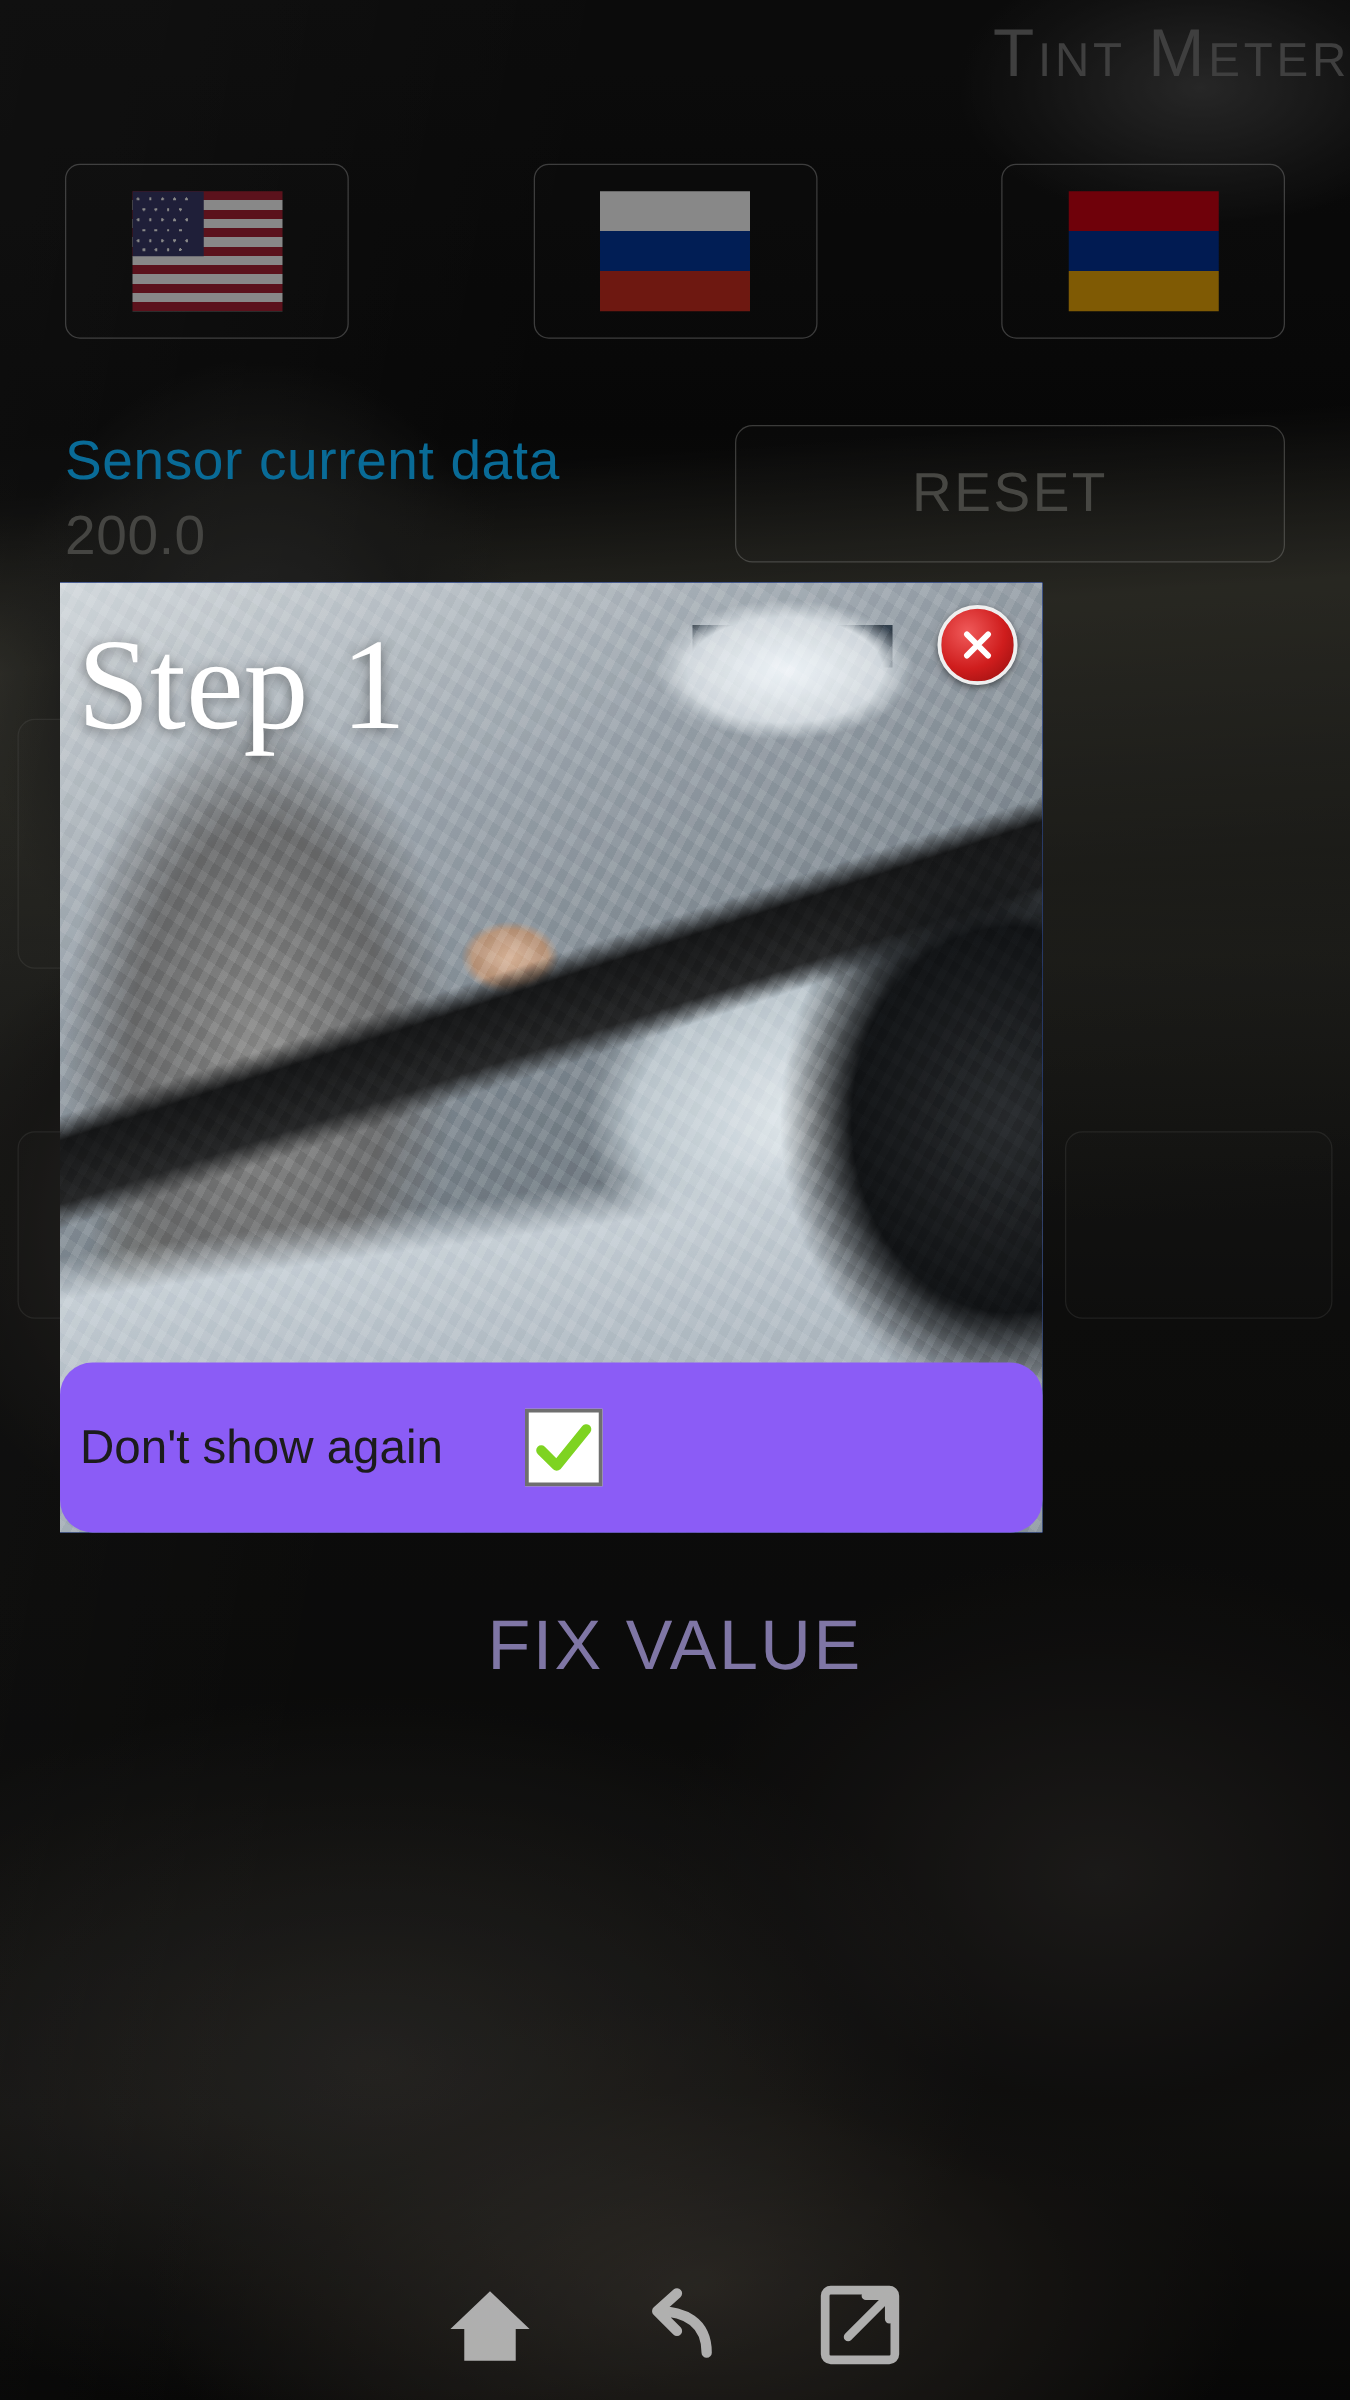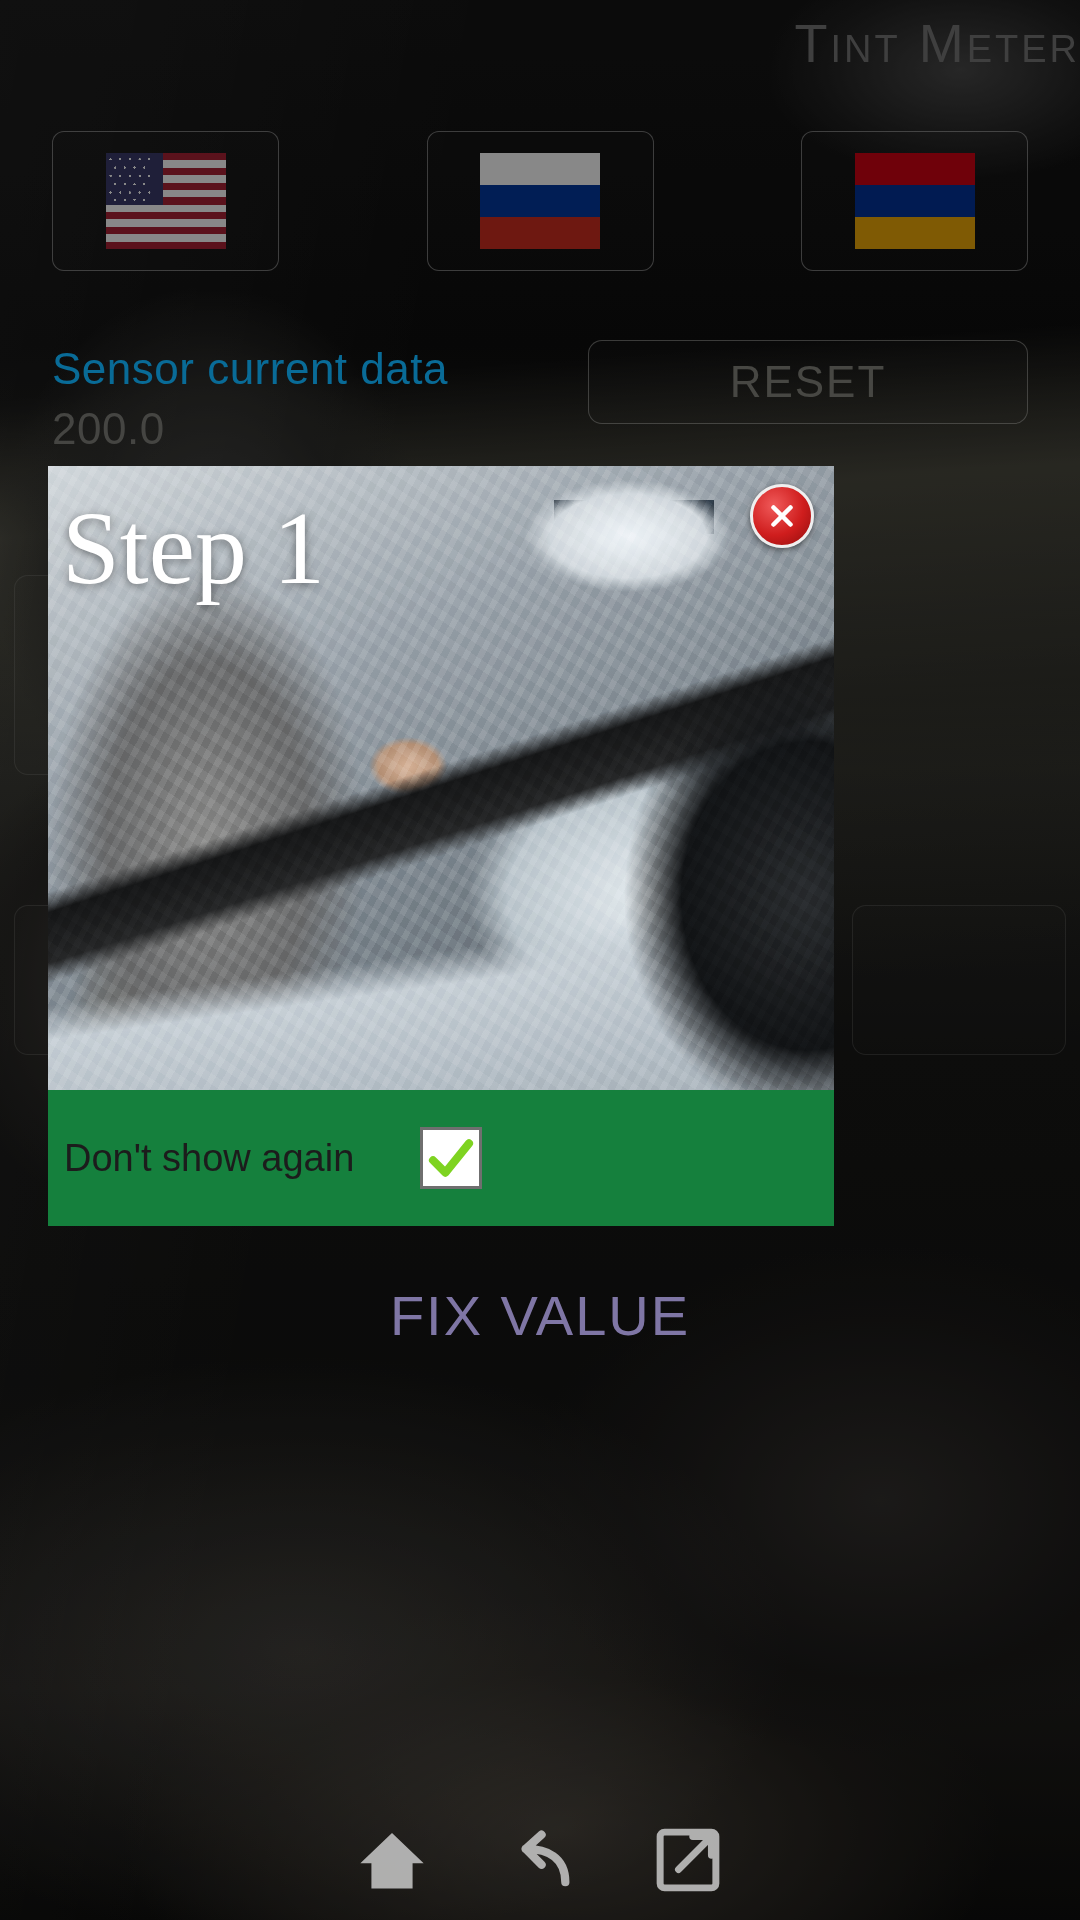--- a/index.html
+++ b/index.html
@@ -105,21 +105,21 @@
   .sensor-label {
     position:absolute; left:52px; top:344px;
     font-size:44px; color:#0ea5e9; letter-spacing:.5px;
   }
   .sensor-value {
     position:absolute; left:52px; top:404px;
     font-size:44px; color:#6a6a66; letter-spacing:.5px;
   }
   .reset-btn {
     position:absolute; left:588px; top:340px;
-    width:440px; height:84px;
+    width:440px; height:110px;
     border:1px solid rgba(185,185,180,0.45);
     border-radius:14px;
     display:flex; align-items:center; justify-content:center;
     font-size:44px; color:#6e6e68; letter-spacing:2px;
     background:rgba(255,255,255,0.015);
   }
 
   .fix-btn {
     position:absolute; left:0; top:1283px; width:1080px;
     text-align:center;
@@ -187,22 +187,22 @@
     background:radial-gradient(circle at 36% 32%, #f05a5a 0%, #cf1d1d 55%, #8f0d0d 100%);
     border:3px solid #efefef;
     display:flex; align-items:center; justify-content:center;
     box-shadow:0 2px 6px rgba(0,0,0,0.5);
   }
   .close-btn svg { width:34px; height:34px; }
 
   .dont-show-bar {
     position:absolute; left:48px; top:1090px;
     width:786px; height:136px;
-    background:#15803d;
-    display:flex; align-items:center;
+    background:#8b5cf6;
+    display:flex; align-items:center;border-radius:26px;
   }
   .dont-show-label { font-size:38px; color:#1c1c1c; margin-left:16px; }
   .checkbox {
     width:62px; height:62px; margin-left:66px;
     border:3px solid #6f6f6f; background:#fff;
     display:flex; align-items:center; justify-content:center;
   }
   .checkbox svg { width:54px; height:54px; }
 
   

